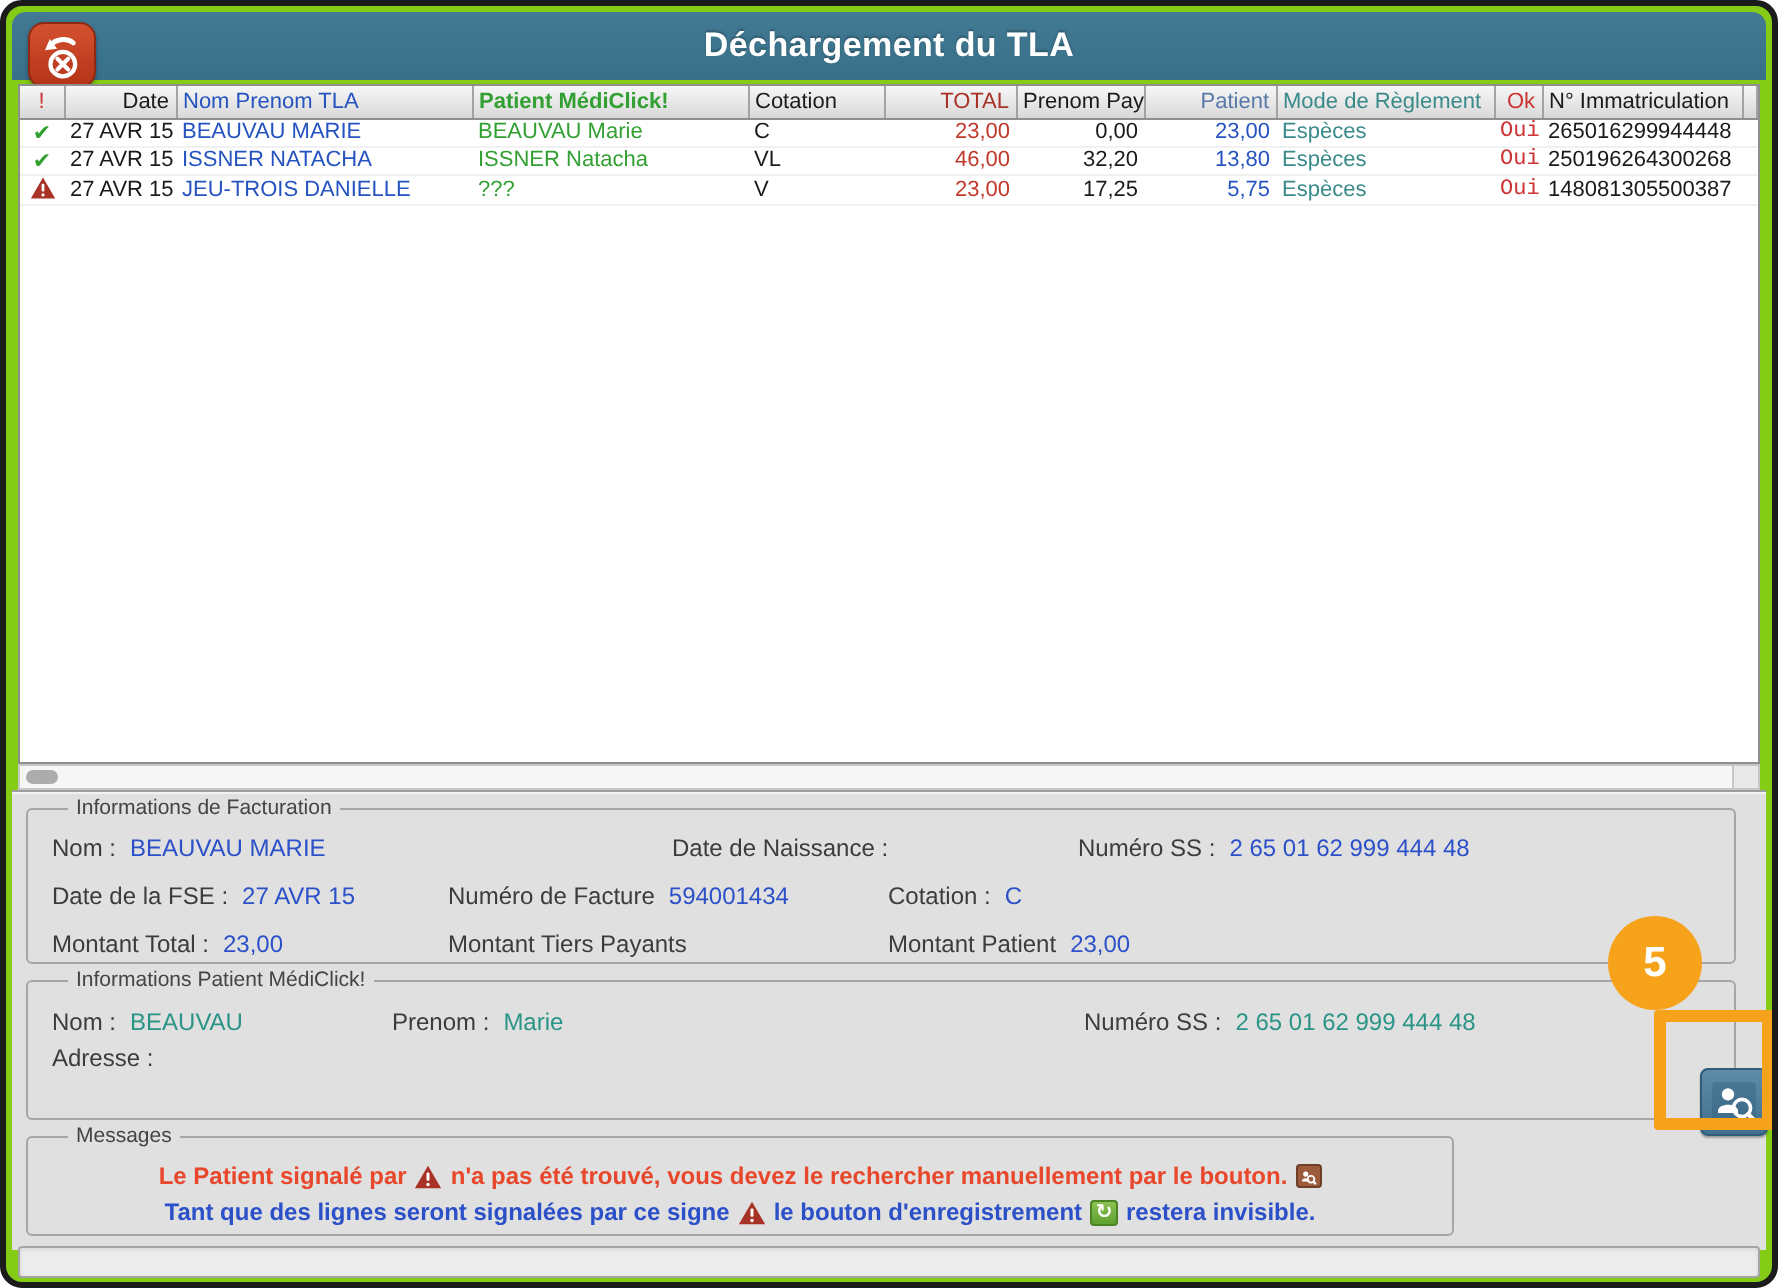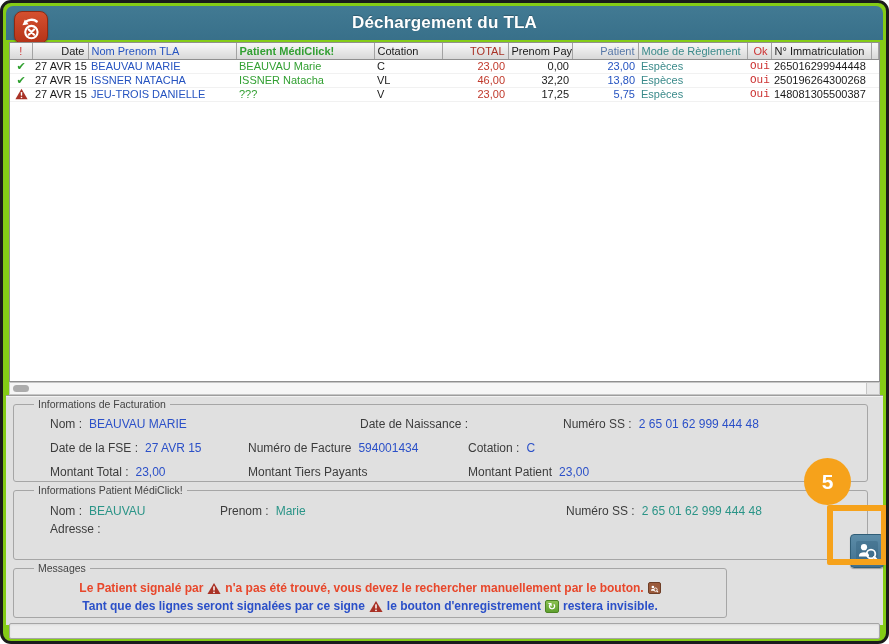--- a/index.html
+++ b/index.html
@@ -81,21 +81,21 @@
     position:absolute; left:3px; right:3px; top:392px; height:230px;
     background:#E0E0E0; border-top:1px solid #9D9D9D;
     box-shadow:inset 0 1px 0 #F2F2F2;
   }
   fieldset {
     position:absolute; border:1px solid #A6A6A6; border-radius:3px;
   }
   legend {
     font-size:10.5px; color:#444; padding:0 4px; margin-left:20px;
   }
-  .fld { position:absolute; white-space:nowrap; font-size:12px; color:#3C3C3C;margin-left:24px; }
+  .fld { position:absolute; white-space:nowrap; font-size:12px; color:#3C3C3C; }
   .fld .val { margin-left:7px; }
   .val-blue { color:#2B50C8; }
   .val-teal { color:#2A9487; }
   .fs-fact  { left:7px; top:2px;   width:855px; height:84px; }
   .fs-pmc   { left:7px; top:88px;  width:855px; height:76px; }
   .fs-msg   { left:7px; top:166px; width:714px; height:56px; }
   
   .search-btn {
     position:absolute; left:836px; top:38px; width:34px; height:34px;
     background:linear-gradient(#5C8CA8,#41708E);

